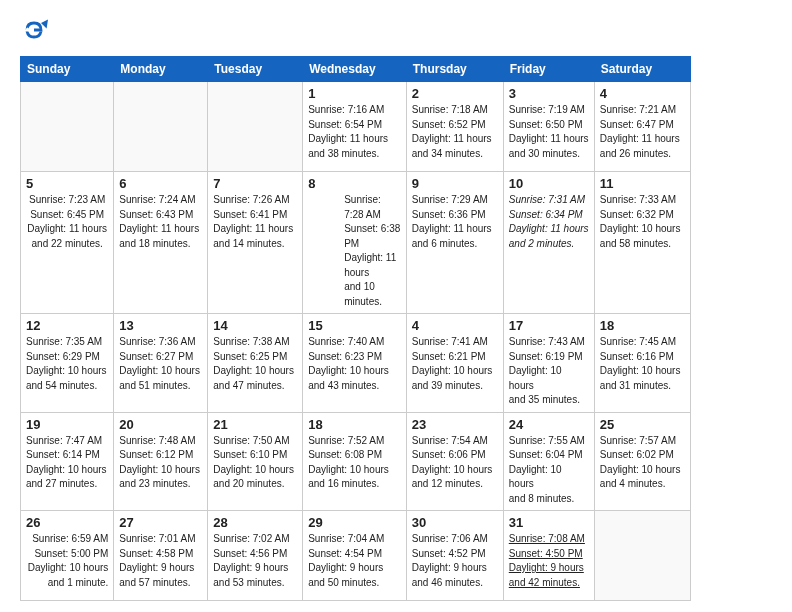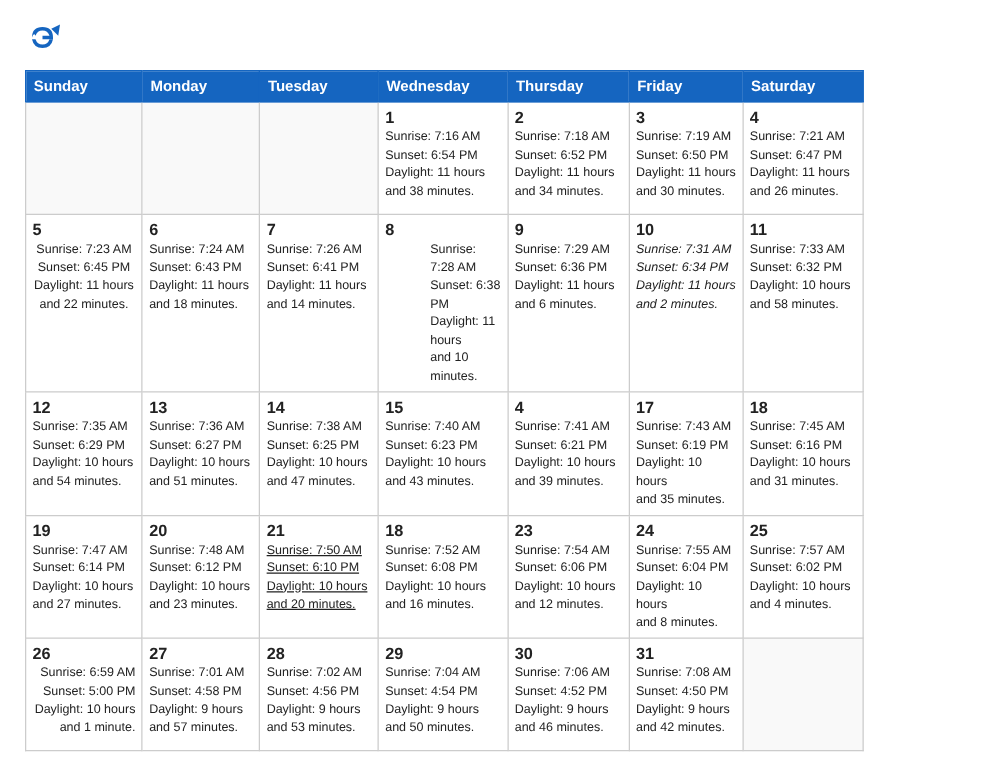--- a/index.html
+++ b/index.html
@@ -274,21 +274,21 @@
           </td>
           <td>
             <span class="day-number">20</span>
             <div class="day-info" style="white-space: pre-line;">Sunrise: 7:48 AM
 Sunset: 6:12 PM
 Daylight: 10 hours
 and 23 minutes.</div>
           </td>
           <td>
             <span class="day-number">21</span>
-            <div class="day-info" style="white-space: pre-line; text-decoration: underline;">Sunrise: 7:50 AM
+            <div class="day-info" style="white-space: pre-line;">Sunrise: 7:50 AM
 Sunset: 6:10 PM
 Daylight: 10 hours
 and 20 minutes.</div>
           </td>
           <td>
             <span class="day-number">18</span>
             <div class="day-info" style="white-space: pre-line;">Sunrise: 7:52 AM
 Sunset: 6:08 PM
 Daylight: 10 hours
 and 16 minutes.</div>
@@ -346,21 +346,21 @@
           </td>
           <td>
             <span class="day-number">30</span>
             <div class="day-info" style="white-space: pre-line;">Sunrise: 7:06 AM
 Sunset: 4:52 PM
 Daylight: 9 hours
 and 46 minutes.</div>
           </td>
           <td>
             <span class="day-number">31</span>
-            <div class="day-info" style="white-space: pre-line;">Sunrise: 7:08 AM
+            <div class="day-info" style="white-space: pre-line; text-decoration: underline;">Sunrise: 7:08 AM
 Sunset: 4:50 PM
 Daylight: 9 hours
 and 42 minutes.</div>
           </td>
           <td class="empty"></td>
         </tr>
       </tbody>
   </table>
 </div>
 

